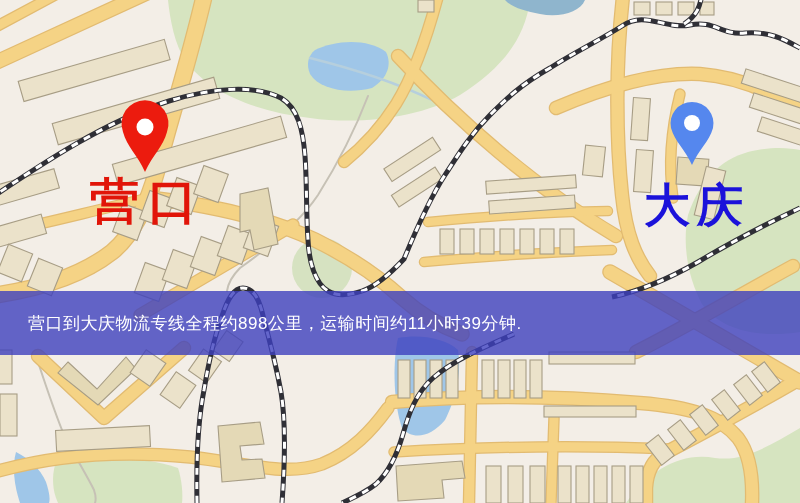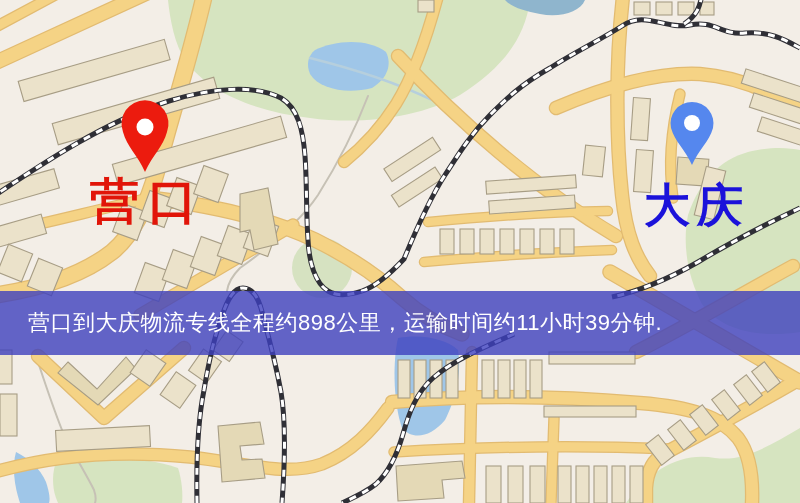--- a/index.html
+++ b/index.html
@@ -24,21 +24,21 @@
   .rail-dash{fill:none;stroke:var(--railway-light,#ffffff);stroke-width:3;stroke-dasharray:7 7;}
   
   .city-label{position:absolute;font-weight:bold;line-height:1;white-space:nowrap;}
   .city-label.origin{left:90px;top:177px;font-size:49px;letter-spacing:9px;}
   .city-label.dest{left:644px;top:182px;font-size:46px;letter-spacing:7px;}
   
   .banner{
     position:absolute;left:0;top:291px;width:800px;height:64px;
     display:flex;align-items:center;box-sizing:border-box;padding-left:28px;
   }
-  .banner span{font-size:22px;letter-spacing:0.5px;}
+  .banner span{font-size:17px;letter-spacing:0.5px;}
 </style>
 </head>
 <body>
 
 <div class="stage">
   <svg class="map" width="800" height="503" viewBox="0 0 800 503" xmlns="http://www.w3.org/2000/svg" xmlns:xlink="http://www.w3.org/1999/xlink">
 
     <defs>
       <path id="r1" d="M -12,66 L 162,-14"></path>
       <path id="r2" d="M -10,30 L 72,-14"></path>

